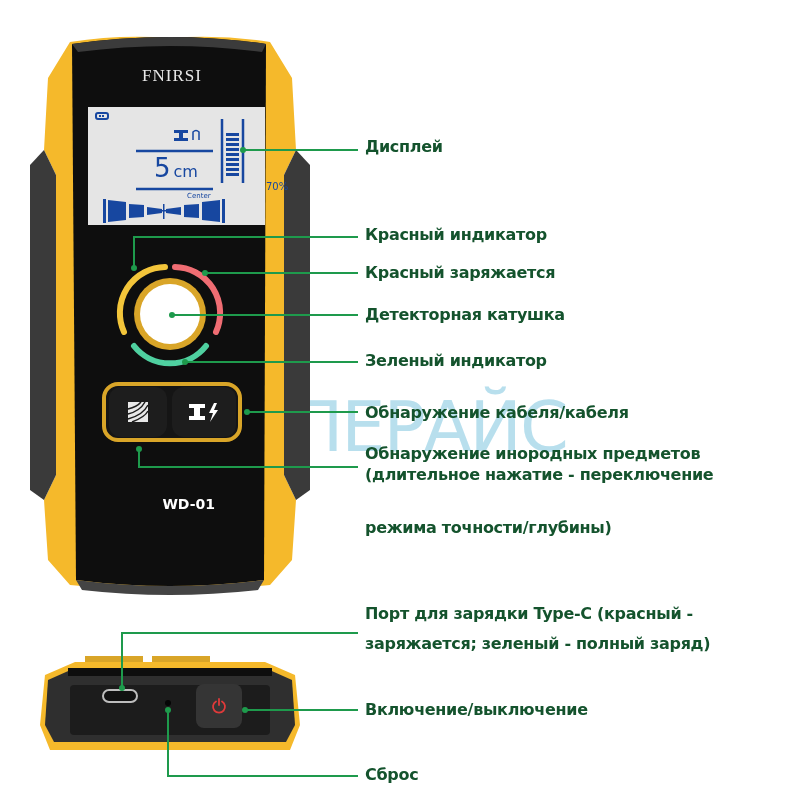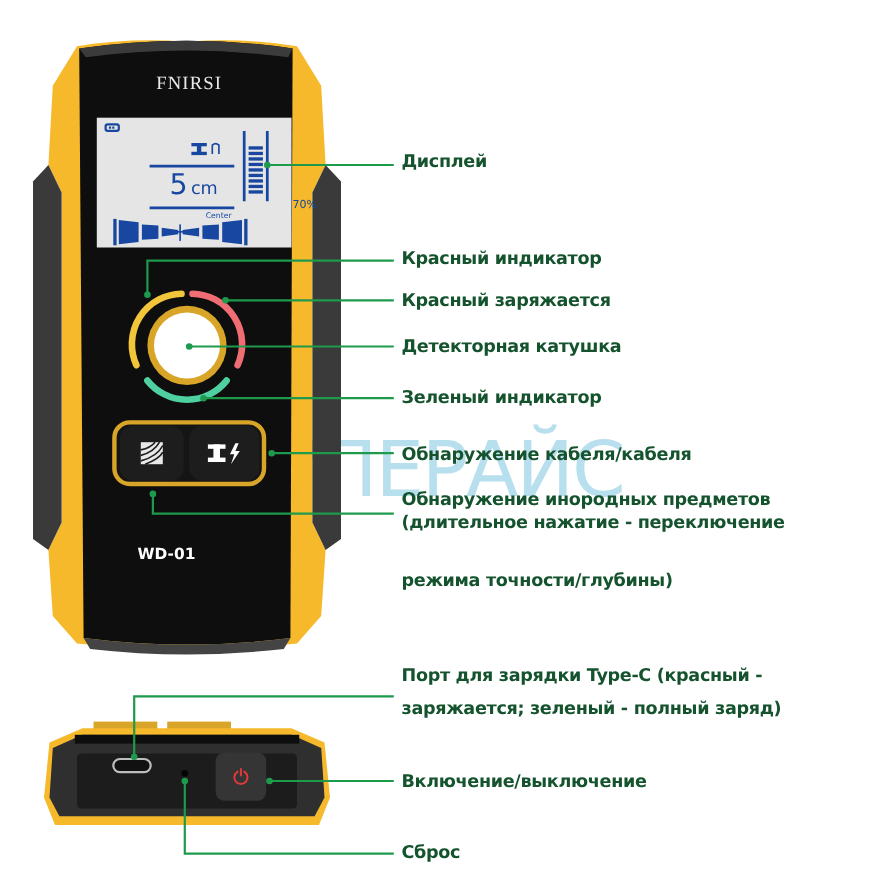--- a/index.html
+++ b/index.html
@@ -100,21 +100,21 @@
 </div>
 <div class="abs" style="left:172px;top:387px;width:64px;height:50px;background:#1d1d1d;border-radius:12px;z-index:5;display:flex;align-items:center;justify-content:center;">
   <svg width="34" height="22">
     <rect x="2" y="3" width="16" height="4" fill="#ffffff"></rect>
       <rect x="7" y="3" width="6" height="16" fill="#ffffff"></rect>
       <rect x="2" y="15" width="16" height="4" fill="#ffffff"></rect>
     <polygon points="27,2 22,12 26,12 23,21 31,9 27,9 30,2" fill="#ffffff"></polygon>
   </svg>
 </div>
 
-<div class="abs" style="left:125px;top:496px;width:90px;text-align:left;color:#ffffff;font-weight:bold;font-size:14px;z-index:4;">WD-01</div>
+<div class="abs" style="left:125px;top:496px;width:90px;text-align:right;color:#ffffff;font-weight:bold;font-size:14px;z-index:4;">WD-01</div>
 
 <div class="watermark">УПЕРАЙС</div>
 
 <svg class="abs" style="left:0;top:630px;z-index:2" width="320" height="140">
   <rect x="85" y="26" width="58" height="12" fill="#d9a528"></rect>
   <rect x="152" y="26" width="58" height="12" fill="#d9a528"></rect>
   <path d="M45 45 L75 32 L265 32 L295 45 L300 95 L290 120 L50 120 L40 95 Z" fill="#f5b92b"></path>
   <path d="M48 50 L75 38 L265 38 L292 50 L295 95 L286 112 L54 112 L45 95 Z" fill="#2f2f2f"></path>
   <path d="L70 60" fill="none"></path>
   <rect x="70" y="55" width="200" height="50" rx="4" fill="#1c1c1c"></rect>

